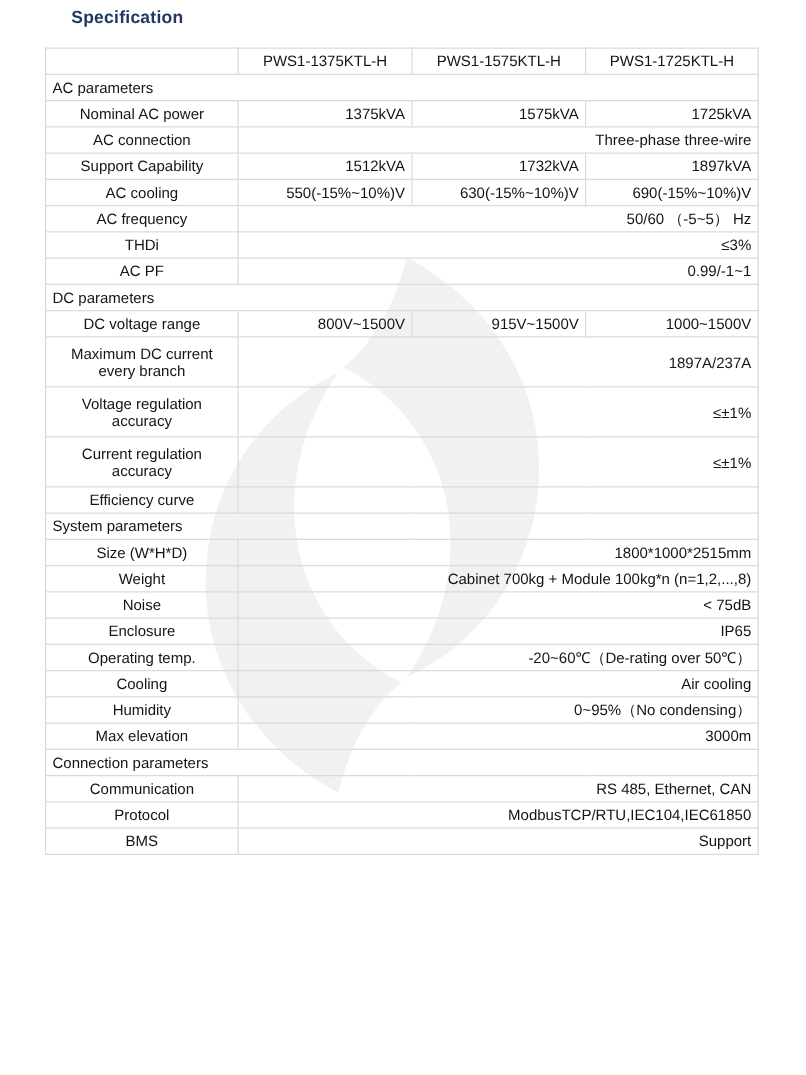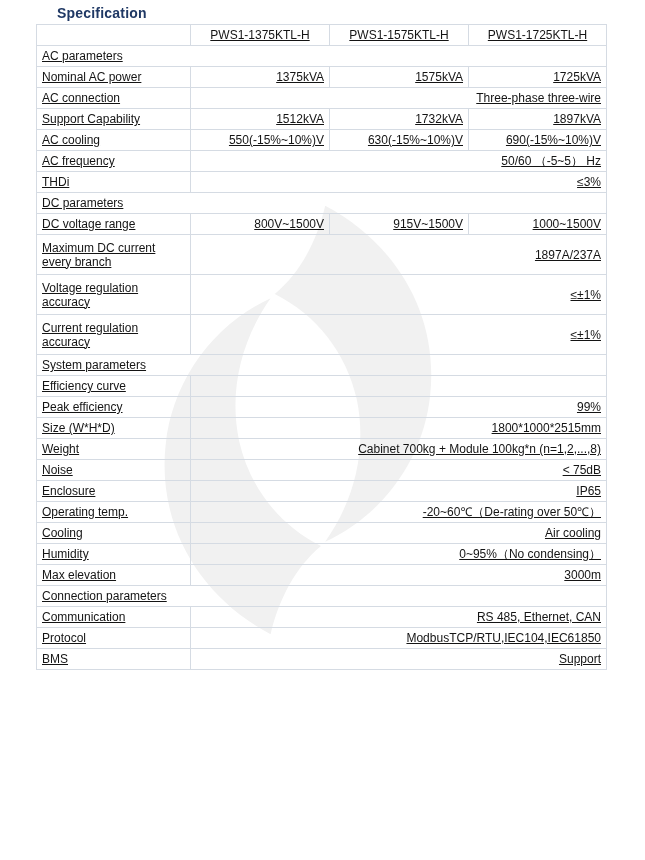--- a/index.html
+++ b/index.html
@@ -15,39 +15,39 @@
     font-size:14px; font-weight:bold; color:#1f3864;
     letter-spacing:0.2px;
     margin-left:21px;
   }
   .watermark {
     position:absolute; left:90px; top:180px;
     width:420px; height:480px; z-index:0;
     pointer-events:none;
   }
   table.spec {
-    position:absolute; top:24px; left:36px; width:570px;
+    position:absolute; top:38px; left:36px; width:570px;
     border-collapse:collapse; table-layout:fixed;
-    font-size:12px; z-index:1;text-decoration:underline;
+    font-size:12px; z-index:1;
   }
   table.spec td {
     border:1px solid #d5dbe3;
     height:21px; line-height:14px;
     padding:2px 5px;
     vertical-align:middle;
     background:transparent;
   }
   td.corner { }
   td.prod  { text-align:center; }
   td.section {
     background:#dbe5f1;
     text-align:left;
     height:20px;
   }
-  td.lbl { text-align:left; padding-left:3px; }
+  td.lbl { text-align:center; padding-left:3px; }
   td.val { text-align:right; }
   tr.tall td { height:40px; }
   td.eff { height:122px; }
 </style>
 </head>
 <body>
 
 <div class="page-title">Specification</div>
 
 <div class="watermark">
@@ -108,20 +108,24 @@
     <tr>
       <td class="lbl">AC frequency</td>
       <td class="val" colspan="3">50/60 （-5~5） Hz</td>
     </tr>
 
     <tr>
       <td class="lbl">THDi</td>
       <td class="val" colspan="3">≤3%</td>
     </tr>
 
+    <tr>
+      <td class="lbl">AC PF</td>
+      <td class="val" colspan="3">0.99/-1~1</td>
+    </tr>
 
     <tr>
       <td class="section" colspan="4">DC parameters</td>
     </tr>
 
 
     <tr>
       <td class="lbl">DC voltage range</td>
       <td class="val">800V~1500V</td>
       <td class="val">915V~1500V</td>
@@ -138,32 +142,28 @@
       <td class="lbl">Voltage regulation accuracy</td>
       <td class="val" colspan="3">≤±1%</td>
     </tr>
 
     <tr class="tall">
       <td class="lbl">Current regulation accuracy</td>
       <td class="val" colspan="3">≤±1%</td>
     </tr>
 
     <tr>
-      <td class="section" colspan="4">System parameters</td>
-    </tr>
-
-    <tr>
       <td class="lbl">Efficiency curve</td>
       <td class="val eff" colspan="3"></td>
     </tr>
 
     <tr>
-      <td class="lbl">Peak efficiency</td>
-      <td class="val" colspan="3">99%</td>
-    </tr>
+      <td class="section" colspan="4">System parameters</td>
+    </tr>
+
 
     <tr>
       <td class="lbl">Size (W*H*D)</td>
       <td class="val" colspan="3">1800*1000*2515mm</td>
     </tr>
 
     <tr>
       <td class="lbl">Weight</td>
       <td class="val" colspan="3">Cabinet 700kg + Module 100kg*n (n=1,2,...,8)</td>
     </tr>

